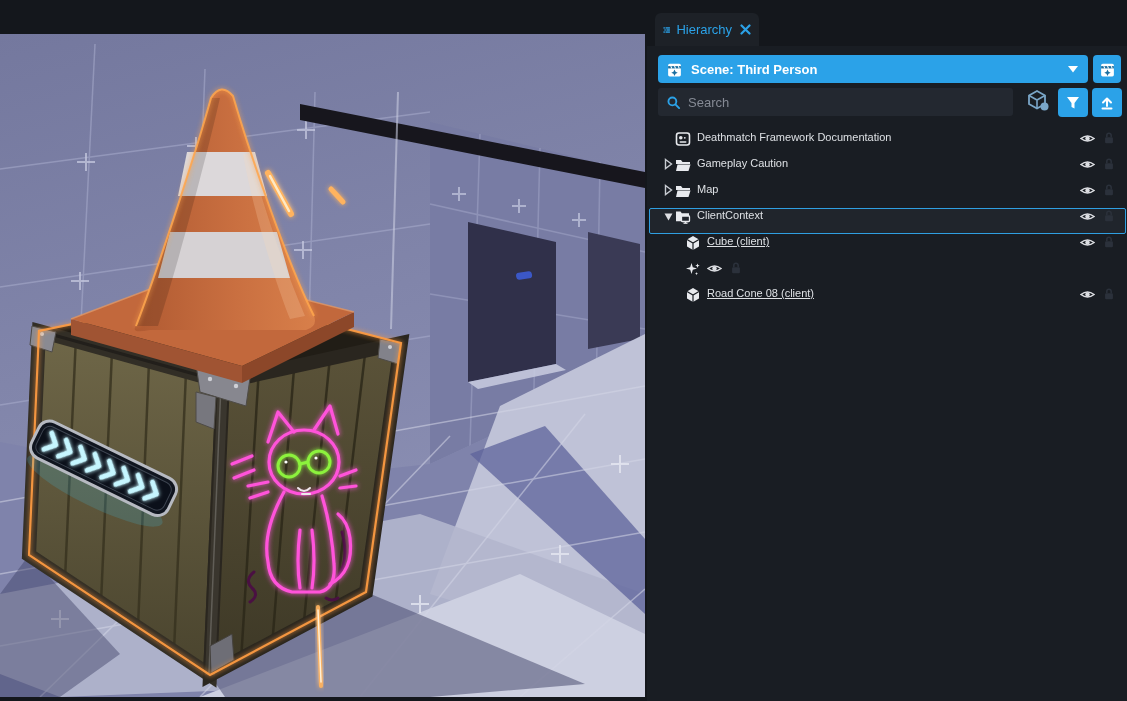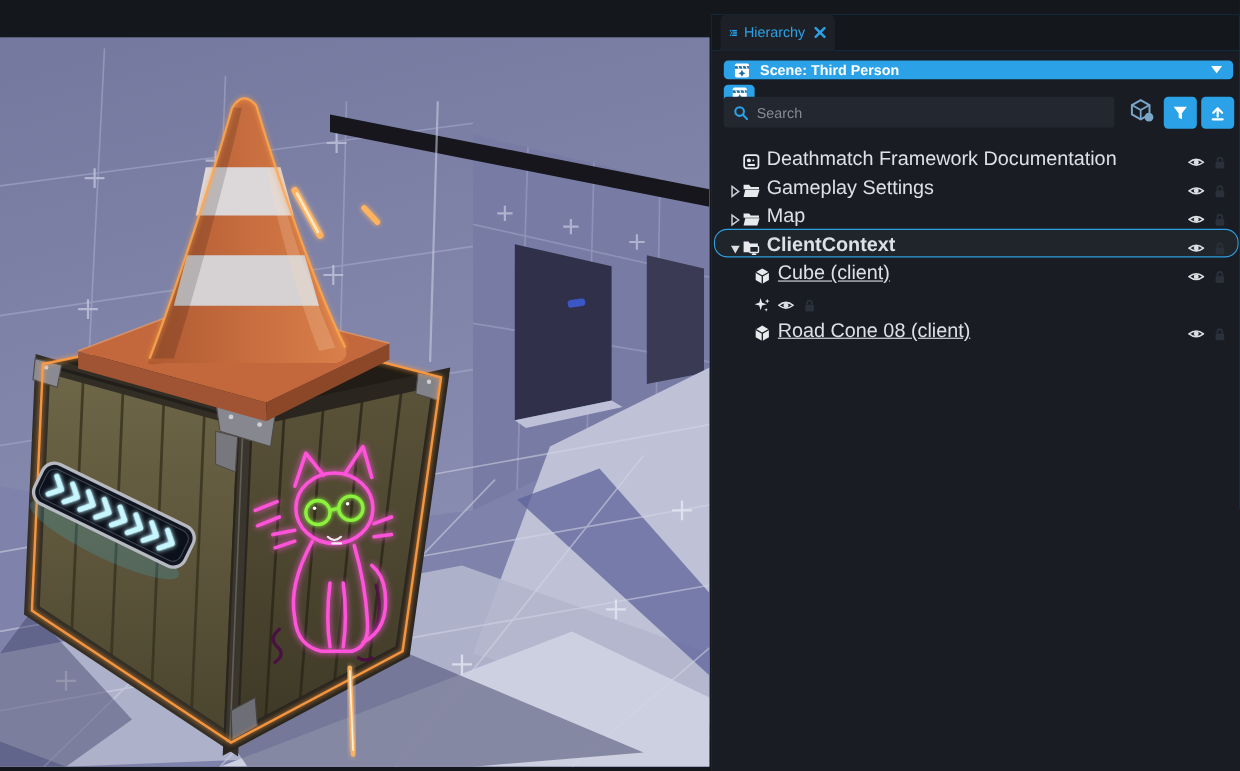--- a/index.html
+++ b/index.html
@@ -14,43 +14,43 @@
   
   .panel { position:absolute; left:647px; top:13px; width:480px; height:701px; background:#0369a1; }
   .tabbar { position:absolute; top:0; left:0; right:0; height:33px; background:#14171c; }
   .tab { position:absolute; left:8px; top:0; height:33px; width:104px; background:#1d2127;
     border-radius:6px 6px 0 0; display:flex; align-items:center; padding:0 8px; gap:6px; }
   .tab-label { color:#2ba2e8; font-size:13px; }
   .tab .close { margin-left:2px; cursor:pointer; display:flex; }
 
   .panel-content { position:absolute; top:33px; left:0; right:0; bottom:0; background:#191d23; }
 
-  .scene-row { position:absolute; top:9px; left:11px; right:6px; height:28px; display:flex; gap:5px;flex-direction:column; }
+  .scene-row { position:absolute; top:9px; left:11px; right:6px; height:28px; display:flex; gap:5px; }
   .scene-select { flex:1; background:#2ba2e8; border-radius:4px; display:flex; align-items:center;
     padding:0 10px 0 8px; gap:8px; cursor:pointer; }
   .scene-label { color:#ffffff; font-size:13px; font-weight:bold; flex:1; }
   .icon-btn { width:28px; height:28px; background:#2ba2e8; border:none; border-radius:4px;
     display:flex; align-items:center; justify-content:center; cursor:pointer; }
 
   .search-row { position:absolute; top:42px; left:11px; right:5px; height:29px; display:flex; }
   .search-box { width:358px; height:28px; background:#232830; border-radius:3px; display:flex;
     align-items:center; padding:0 8px; gap:7px; }
   .search-box input { flex:1; background:transparent; border:none; outline:none; color:#d8dbe0; font-size:13px;
     font-family:"Liberation Sans", sans-serif; }
   .search-box input::placeholder { color:#858a94; }
   .cubefilter { margin-left:13px; display:flex; cursor:pointer; }
   .search-row .icon-btn { width:30px; height:29px; }
   .search-row .icon-btn.filter { margin-left:8px; }
   .search-row .icon-btn.collapse { margin-left:4px; }
 
   .tree { position:absolute; top:84px; left:0; right:0; }
-  .row { height:26px; display:flex; align-items:flex-end; padding-left:13px; color:#dde0e4; font-size:18px;
+  .row { height:26px; display:flex; align-items:flex-start; padding-left:13px; color:#dde0e4; font-size:11px;
     border:1px solid transparent; margin:0 1px 0 2px; cursor:pointer; }
   .row.depth1 { padding-left:23px;text-decoration:underline; }
-  .row.selected { border-color:#2f9fe1; background:#20252c; border-radius:12px;font-weight:bold; }
+  .row.selected { border-color:#2f9fe1; background:#20252c; border-radius:2px; }
   .expander { width:12px; height:14px; display:flex; align-items:center; flex:0 0 12px; }
   .row .obj-icon { width:16px; height:16px; margin-right:6px; flex:0 0 16px; }
   .row .label { flex:1; white-space:nowrap; overflow:hidden; }
   .row .eye { width:15px; margin-right:7px; flex:0 0 15px; cursor:pointer; }
   .row .lock { width:14px; margin-right:9px; flex:0 0 14px; cursor:pointer; }
 </style>
 </head>
 <body>
 
 <div class="app">
@@ -407,21 +407,21 @@
         <div class="row">
           <span class="expander">
             <svg width="10" height="12" viewBox="0 0 10 12">
                 <polygon points="2.5,1.5 8.5,6 2.5,10.5" fill="none" stroke="#c8ccd2" stroke-width="1.4"></polygon>
               </svg>
           </span>
           <svg class="obj-icon" viewBox="0 0 16 16">
             <path d="M1 3 h5 l1.5 2 H15 v2 H1 Z" fill="#e8eaee"></path>
               <path d="M2.5 7.5 H15.5 L13.5 14 H1 Z" fill="#e8eaee"></path>
           </svg>
-          <span class="label">Gameplay Settings</span>
+          <span class="label">Gameplay Caution</span>
           <svg class="eye" viewBox="0 0 16 16">
             <path d="M1 8 Q8 2.5 15 8 Q8 13.5 1 8 Z" fill="none" stroke="#dcdee2" stroke-width="1.5"></path>
               <circle cx="8" cy="8" r="2.4" fill="#dcdee2"></circle>
           </svg>
           <svg class="lock" viewBox="0 0 16 16">
             <rect x="3.5" y="7" width="9" height="7" rx="1.5" fill="#2b313b"></rect>
             <path d="M5.5 7 V5 a2.5 2.5 0 0 1 5 0 V7" fill="none" stroke="#2b313b" stroke-width="1.8"></path>
           </svg>
         </div>
 

